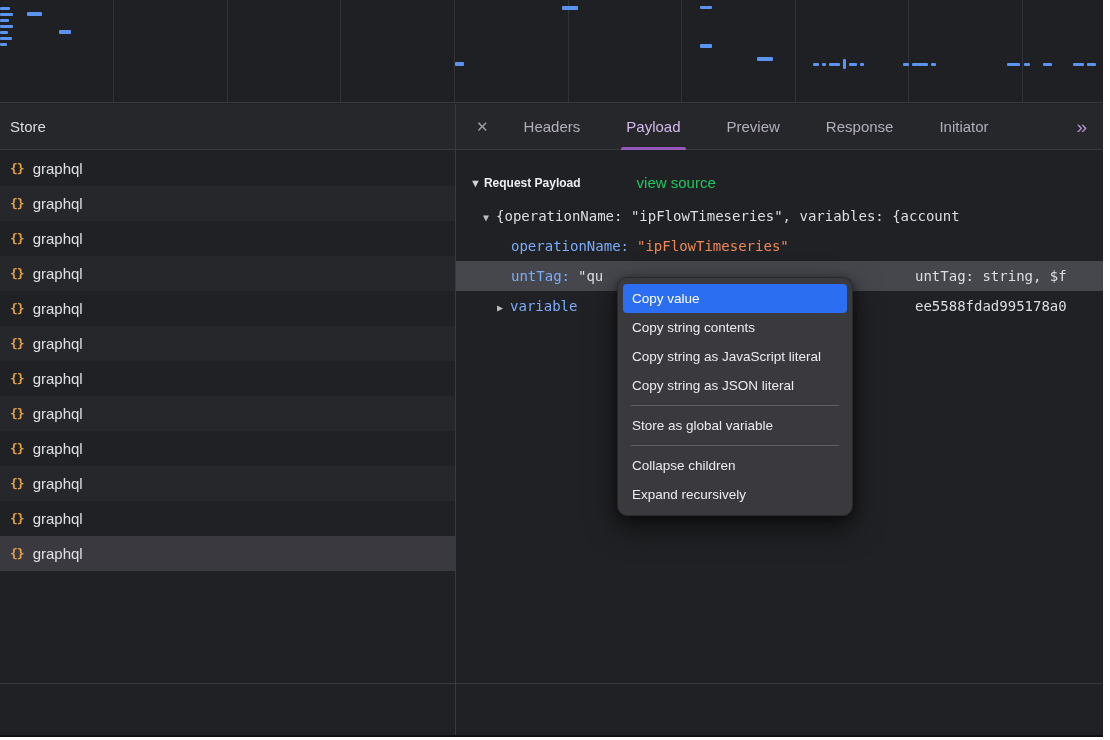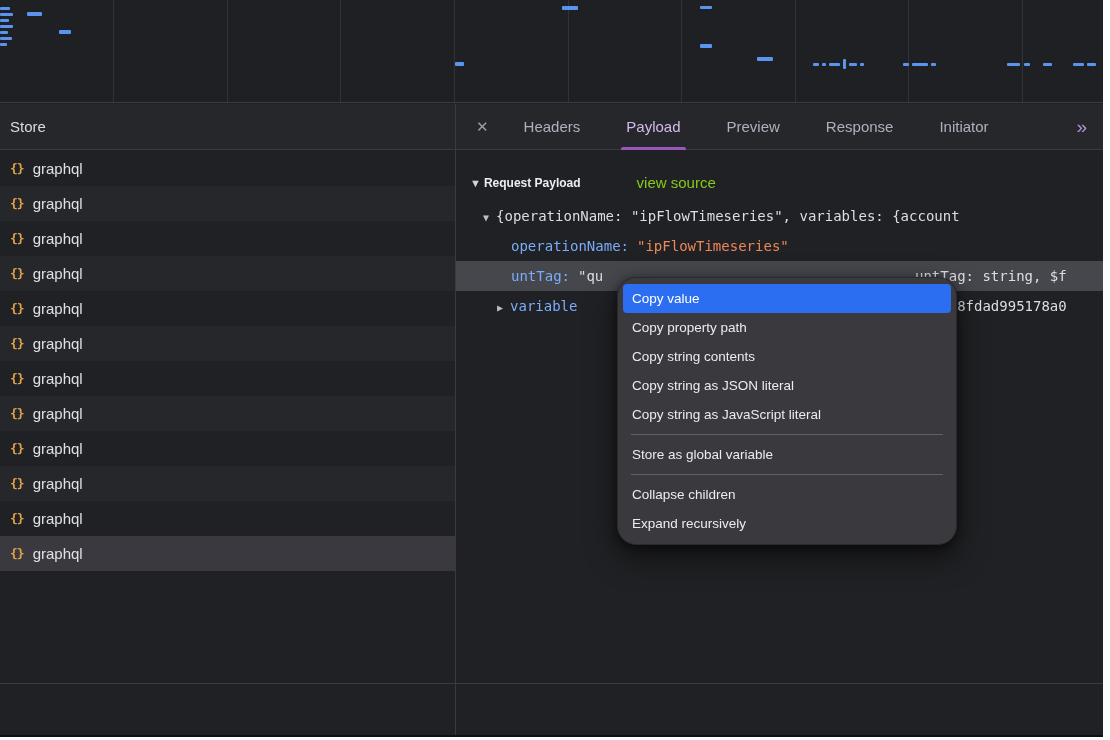--- a/index.html
+++ b/index.html
@@ -43,41 +43,41 @@
               background:#3a3b3f; }
   .hdivider { position:absolute; left:0; right:0; top:683px; height:1px;
               background:#3a3b3f; }
 
   
   .detail { position:absolute; left:456px; top:151px; right:0; bottom:54px;
             overflow:hidden; }
   .rp-header { display:flex; align-items:center; padding:23px 0 0 14px; }
   .rp-arrow { color:#d2d4d7; font-size:11px; margin-right:3px; }
   .rp-title { color:#eceef1; font-weight:bold; font-size:12px; }
-  .rp-viewsource { margin-left:56px; color:#84cc16; font-size:15px; cursor:pointer; }
+  .rp-viewsource { margin-left:56px; color:#22c55e; font-size:15px; cursor:pointer; }
 
   .tree { margin-top:10px; font-family:"DejaVu Sans Mono", monospace;
           font-size:14px; }
   .trow { height:30px; line-height:30px; white-space:nowrap; position:relative;
           overflow:hidden; cursor:default; }
   .trow.r1 { padding-left:27px; }
   .trow.r2 { padding-left:55px; }
   .trow.r3 { padding-left:55px; }
   .trow.r4 { padding-left:41px; }
   .trow.selected-row { background:#46474d; }
   .t-arrow { color:#bcbfc3; font-size:10px; margin-right:7px; }
   .t-key { color:#7cacf8; }
   .t-plain { color:#dcdee2; }
   .t-string { color:#ee8758; }
   .vspace { margin-left:8px; }
   .t-frag { position:absolute; left:459px; top:0; }
 
   
-  .menu { position:absolute; left:617px; top:277px; width:340px;
-          background:#3a3a3e; border:1px solid #2a2a2d; border-radius:19px;
+  .menu { position:absolute; left:617px; top:277px; width:236px;
+          background:#3a3a3e; border:1px solid #2a2a2d; border-radius:10px;
           box-shadow:0 12px 30px rgba(0,0,0,.55), 0 2px 8px rgba(0,0,0,.45);
           padding:6px 0; z-index:10; }
   .mi { height:29px; line-height:29px; margin:0 5px; padding:0 9px;
         border-radius:4px; color:#ebecee; font-size:13.5px; white-space:nowrap;
         cursor:default; }
   .mi.hl { background:#2c6ef2; color:#ffffff; }
   .msep { height:1px; background:#5f5f65; margin:5px 13px; }
 </style>
 </head>
 <body>
@@ -216,24 +216,23 @@
         <span class="t-arrow">▶</span><span class="t-key">variable</span>
         <span class="t-plain t-frag">ee5588fdad995178a0</span>
       </div>
     </div>
   </div>
 
   <div class="hdivider"></div>
 
   <div class="menu">
       <div class="mi hl">Copy value</div>
-      <div class="mi">Copy property path</div>
       <div class="mi">Copy string contents</div>
+      <div class="mi">Copy string as JavaScript literal</div>
       <div class="mi">Copy string as JSON literal</div>
-      <div class="mi">Copy string as JavaScript literal</div>
       <div class="msep"></div>
       <div class="mi">Store as global variable</div>
       <div class="msep"></div>
       <div class="mi">Collapse children</div>
       <div class="mi">Expand recursively</div>
     </div>
 
 </div>
 
 </body></html>

